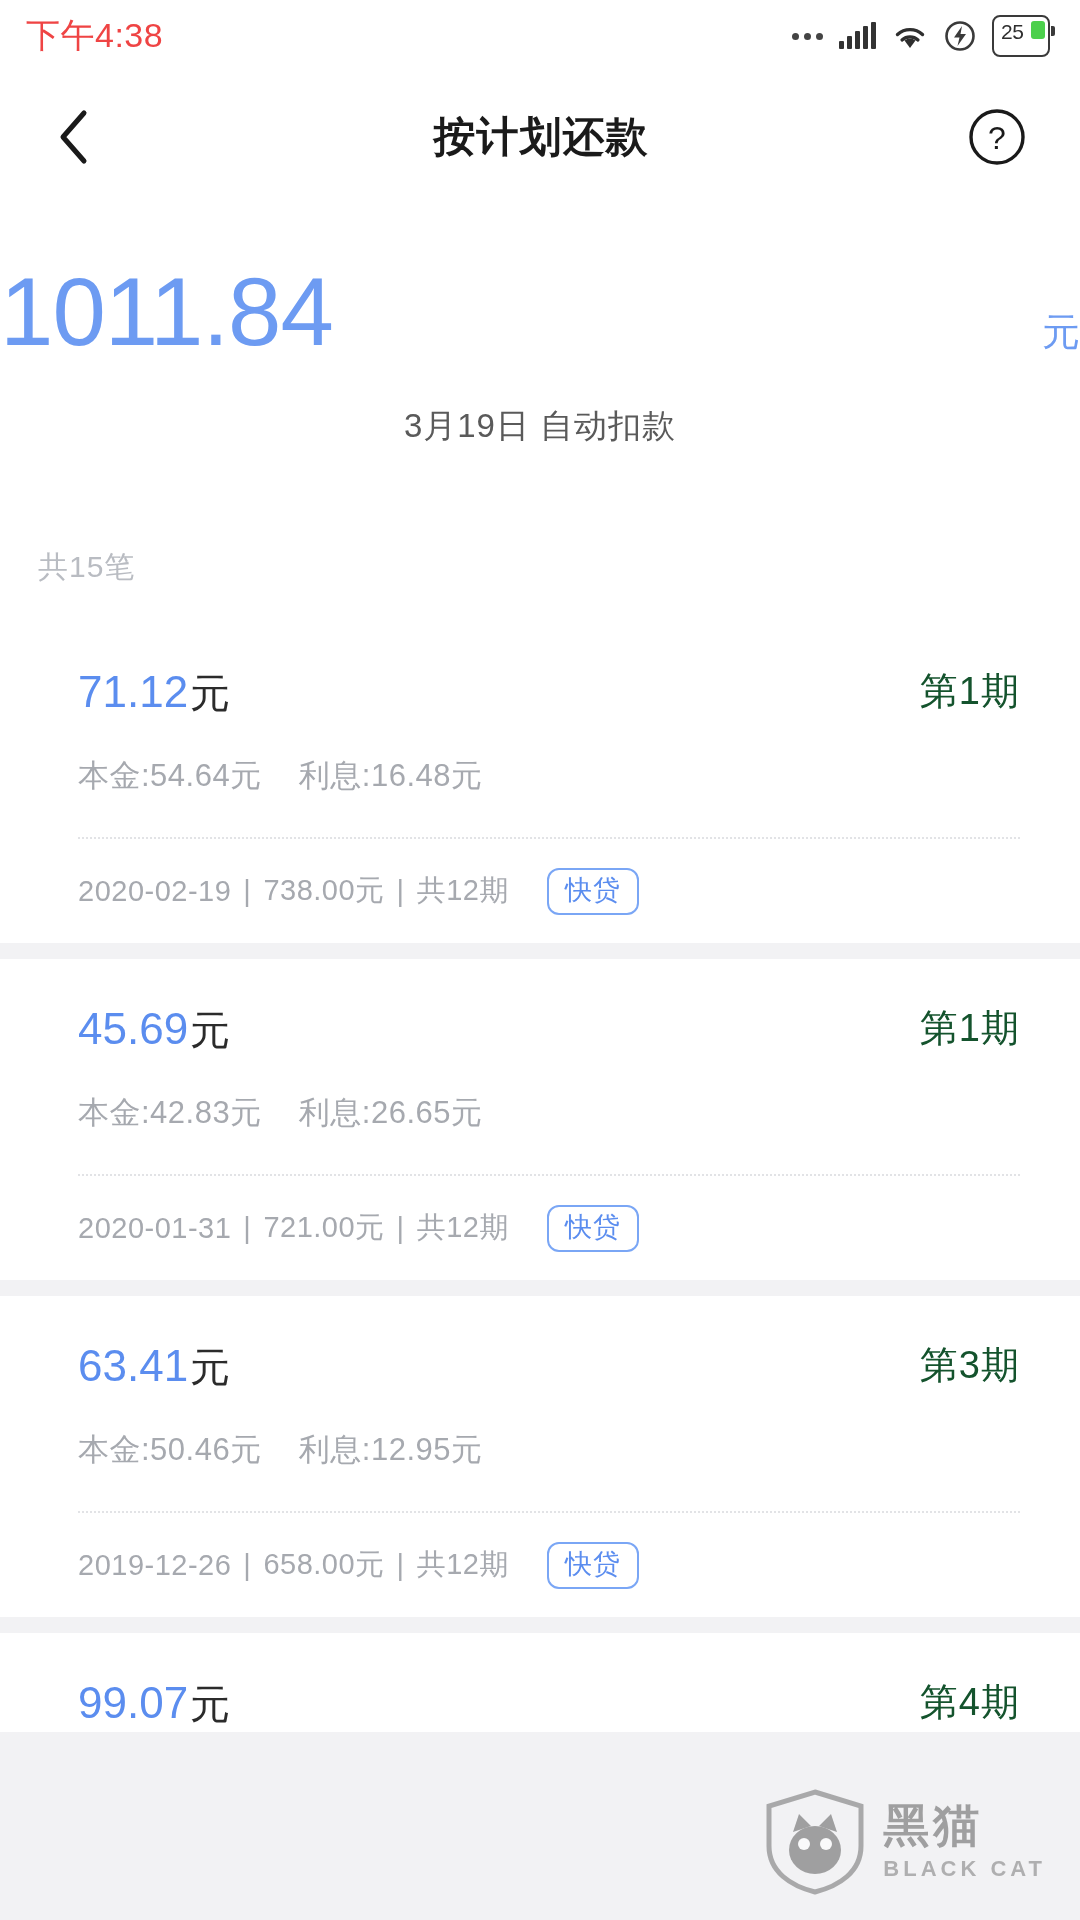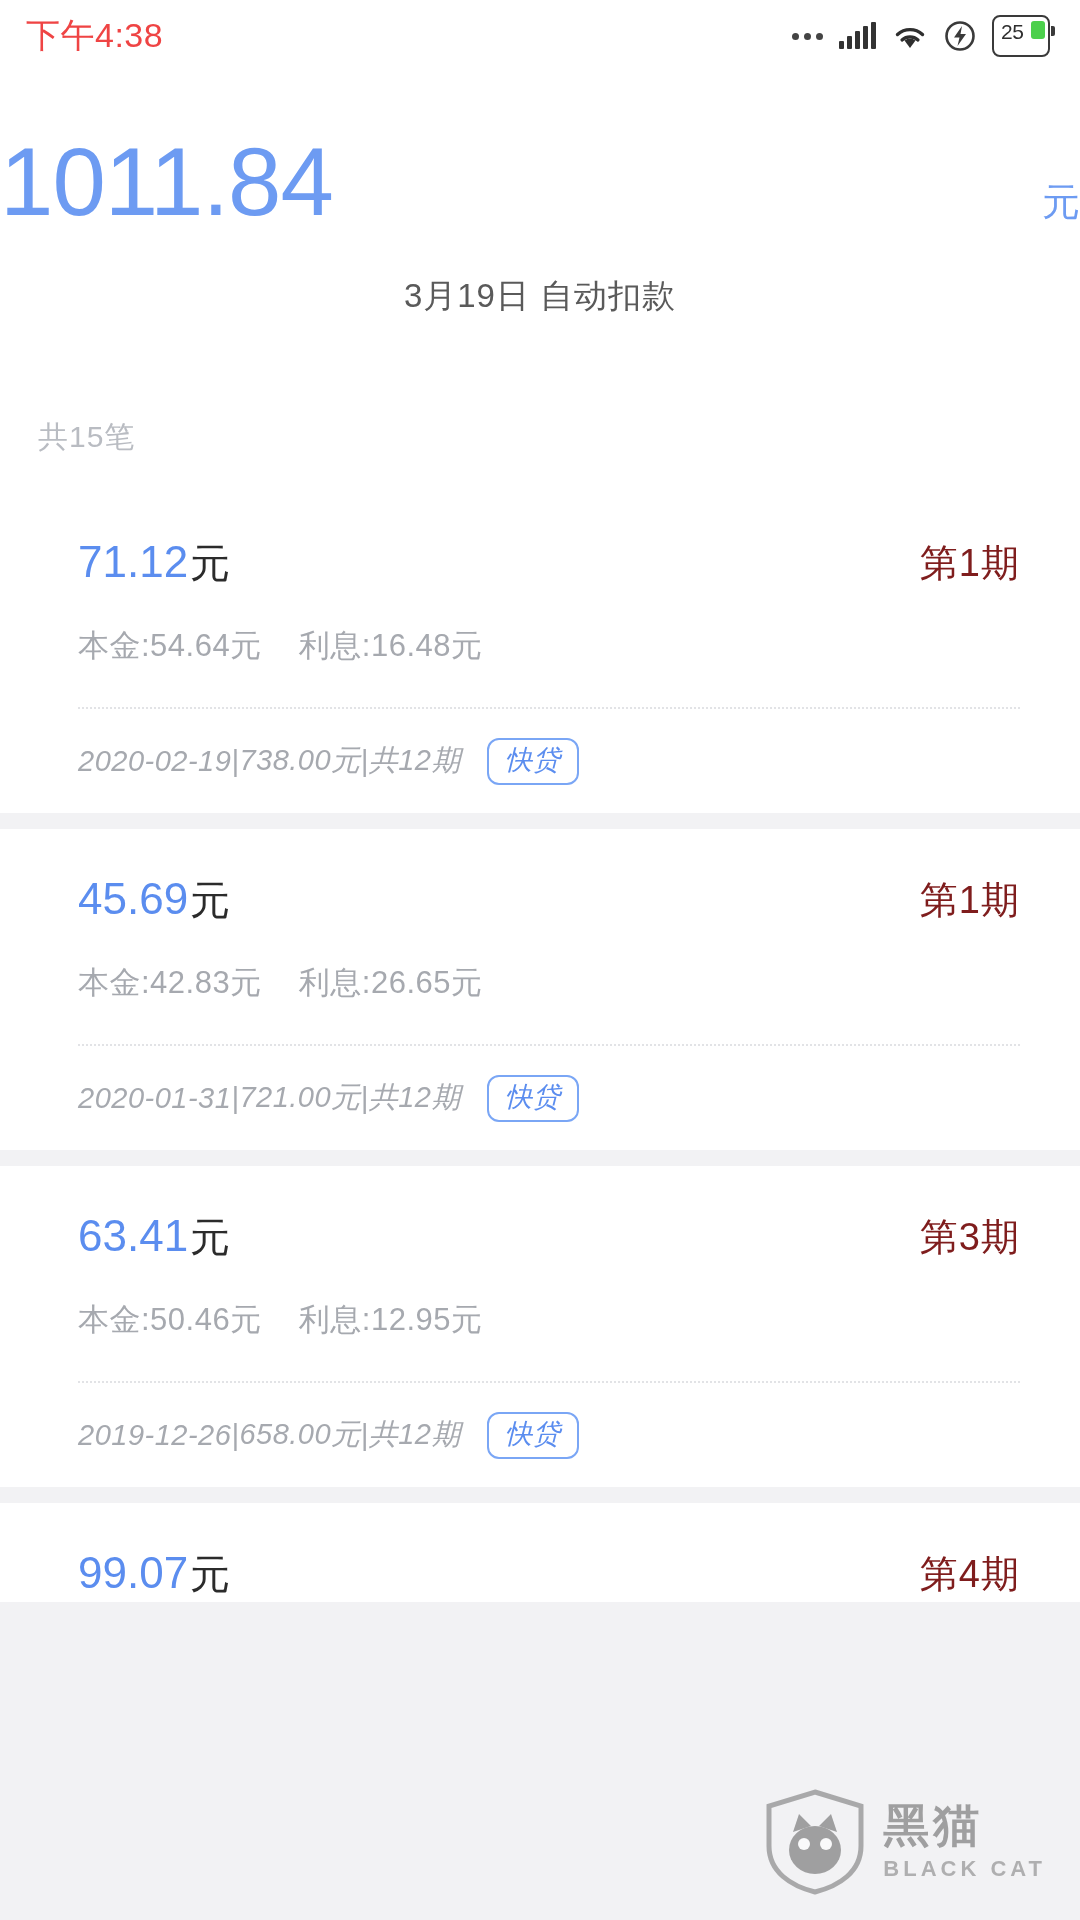--- a/index.html
+++ b/index.html
@@ -80,36 +80,36 @@
 
   .list-wrap { background:#f2f2f4; }
 
   
   .card {
     background:#ffffff;
     padding:44px 60px 0 78px;
     margin-bottom:16px;
   }
   .card-top {
-    display:flex; align-items:center; justify-content:space-between;
+    display:flex; align-items:flex-start; justify-content:space-between;
   }
   .card-amount { display:flex; align-items:baseline; }
   .card-amount-num { font-size:44px; color:#5b8def; letter-spacing:0px; }
   .card-amount-unit { font-size:40px; color:#2b2b2b; margin-left:2px; }
-  .card-term { font-size:38px; color:#7f1d1d; letter-spacing:1px; }
+  .card-term { font-size:38px; color:#14532d; letter-spacing:1px; }
   .card-detail {
     margin-top:34px; font-size:31px; color:#a6a9af; letter-spacing:0.5px;
   }
   .card-detail span + span { margin-left:28px; }
   .card-sep {
     margin-top:40px;
     border-top:2px dotted #e2e3e6;
   }
   .card-foot {
-    height:104px; display:flex; align-items:center; gap:0;font-style:italic;
+    height:104px; display:flex; align-items:center; gap:12px;
   }
   .card-meta { font-size:29px; color:#a6a9af; letter-spacing:0.5px; }
   .badge {
     margin-left:26px;
     border:2px solid #7aa6f5; color:#5b8def;
     font-size:27px; padding:7px 16px 9px; border-radius:12px;
     line-height:1; letter-spacing:1px;
   }
 
   
@@ -155,20 +155,34 @@
           <path d="M18 6 L10 17.5 H15.5 L13.5 26 L22 14 H16.5 Z" fill="#3a3a3a"></path>
         </svg>
       </span>
       <span class="battery">
         <span class="battery-num">25</span>
         <span class="battery-fill"></span>
       </span>
     </div>
   </div>
 
+  <div class="navbar">
+    <div class="nav-back">
+      <svg width="34" height="58" viewBox="0 0 34 58">
+        <path d="M28 5 L7 29 L28 53" stroke="#1a1a1a" stroke-width="5" fill="none" stroke-linecap="round" stroke-linejoin="round"></path>
+      </svg>
+    </div>
+    <div class="nav-title">按计划还款</div>
+    <div class="nav-help">
+      <svg width="60" height="60" viewBox="0 0 60 60">
+        <circle cx="30" cy="30" r="26" stroke="#1a1a1a" stroke-width="3.4" fill="none"></circle>
+        <text x="30" y="42" font-size="32" font-family="Liberation Sans, sans-serif" fill="#1a1a1a" text-anchor="middle">?</text>
+      </svg>
+    </div>
+  </div>
 
   <div class="hero">
     <div class="hero-amount">
       <span class="hero-num">1011.84</span>
       <span class="hero-unit">元</span>
     </div>
     <div class="hero-sub">3月19日 自动扣款</div>
   </div>
 
   <div class="count-bar">

